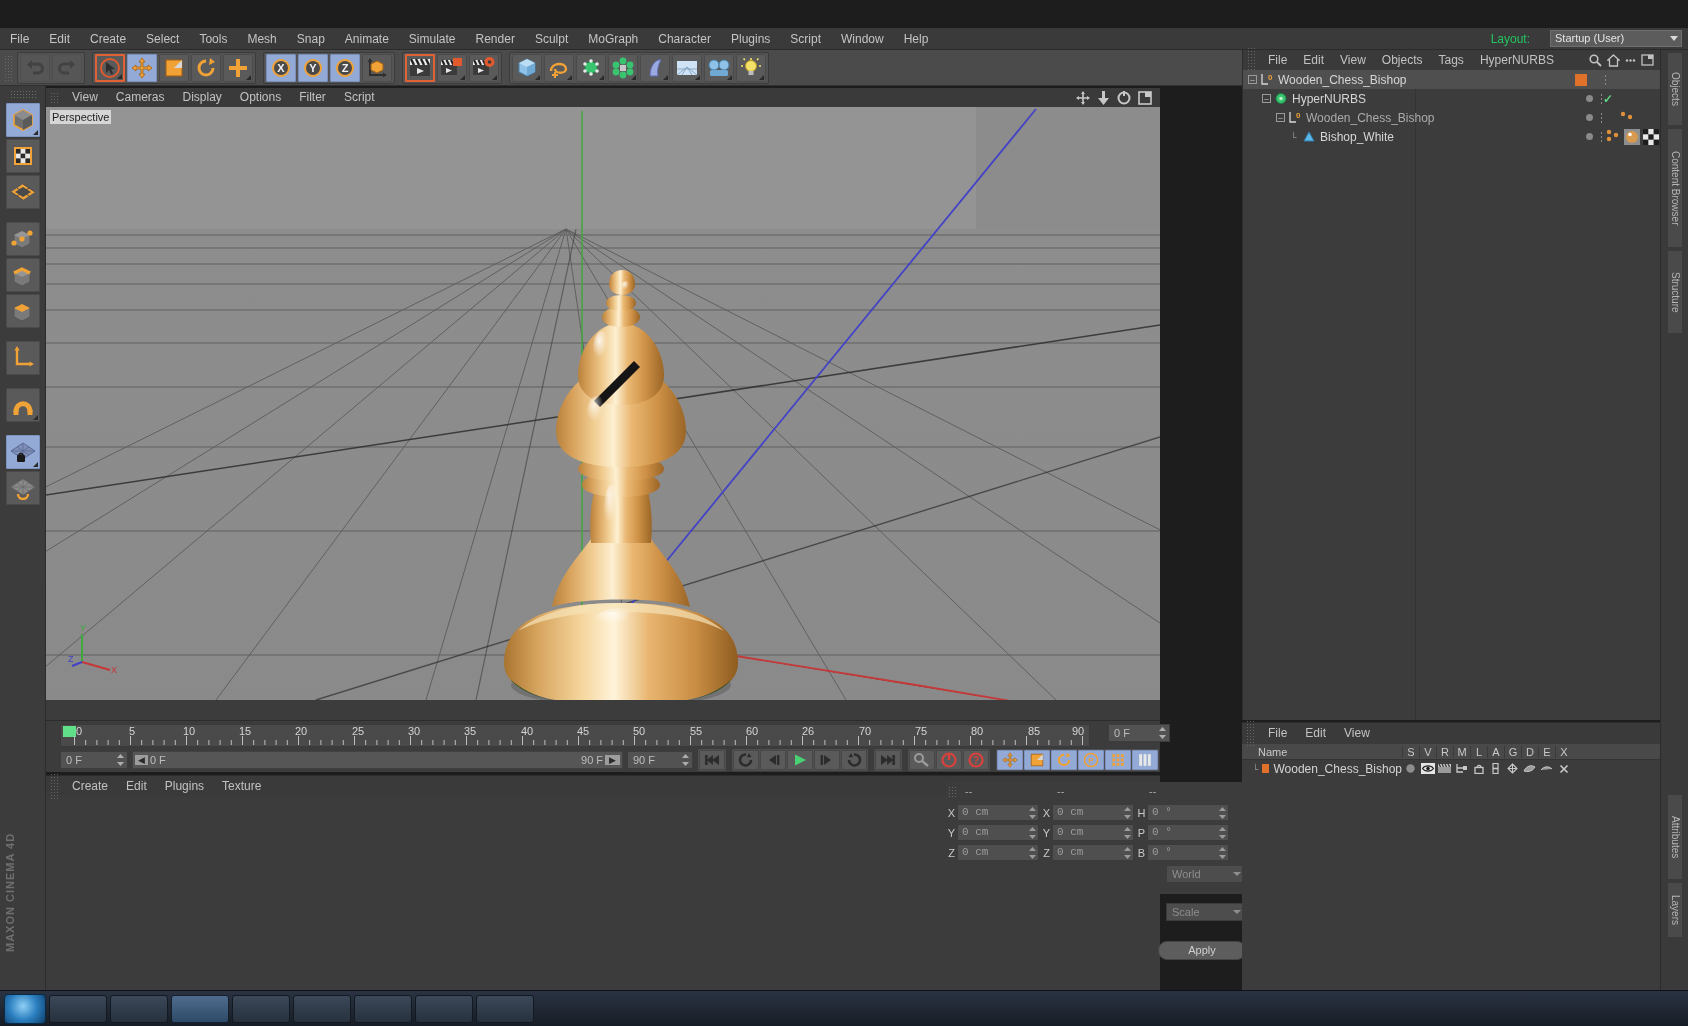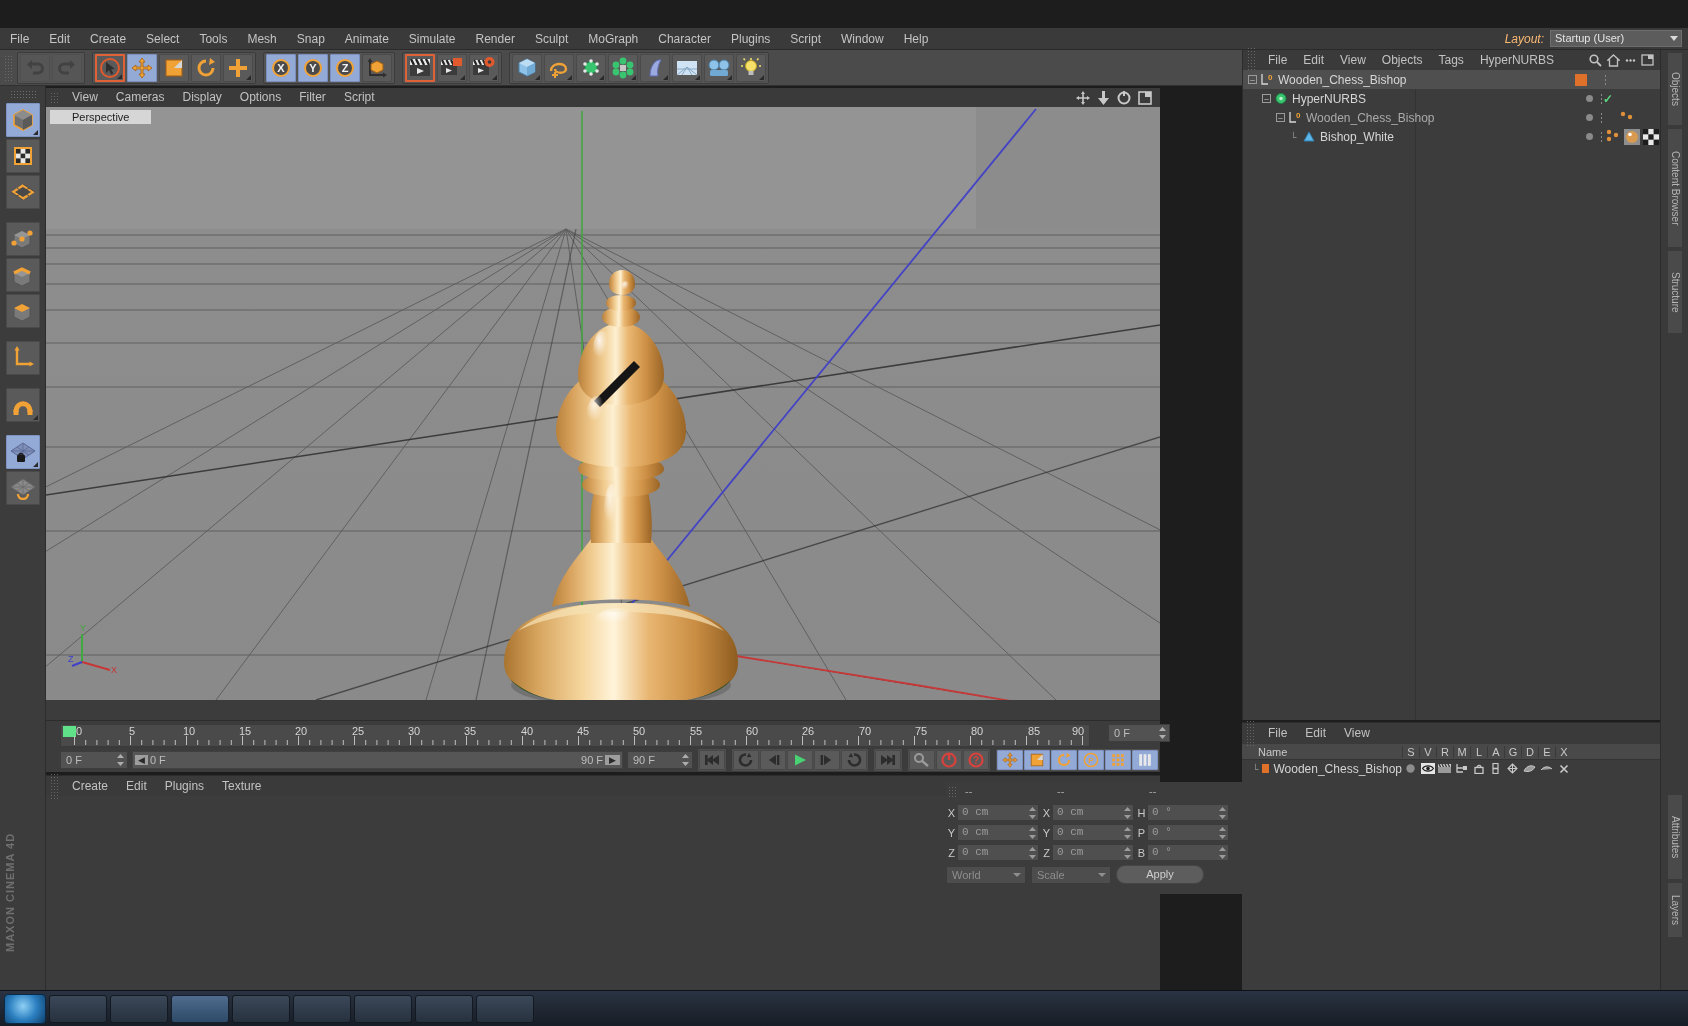--- a/index.html
+++ b/index.html
@@ -37,21 +37,21 @@
   .tb-btn.close { background: linear-gradient(to bottom,#d24b41,#a32b22); border-color:#6d1a14; }
 
   
   .menubar {
     position: absolute; left: 0; top: 28px; width: 1688px; height: 22px;
     background: #3a3a3a; border-bottom: 1px solid #2a2a2a;
     display: flex; align-items: center;
   }
   .menu-item { padding: 0 10px; height: 22px; line-height: 22px; font-size: 12px; color: #c4c4c4; white-space: nowrap; }
   .layout-wrap { margin-left: auto; display: flex; align-items: center; padding-right: 6px; }
-  .layout-label { font-size: 12px; color: #fdba74; margin-right: 6px; font-style: italic; }
+  .layout-label { font-size: 12px; color: #22c55e; margin-right: 20px; }
   .layout-select {
     width: 132px; height: 17px; background: #5c5c5c; border: 1px solid #6e6e6e;
     color: #e4e4e4; font-size: 11px; line-height: 15px; padding-left: 4px; position: relative;
   }
   .layout-select .arrow {
     position: absolute; right: 3px; top: 5px;
     border-left: 4px solid transparent; border-right: 4px solid transparent; border-top: 5px solid #d8d8d8;
   }
 
   
@@ -113,21 +113,21 @@
   .vp-menu-item { padding: 0 9px; font-size: 12px; color: #c2c2c2; line-height: 19px; }
   .vp-icons { margin-left: auto; display: flex; align-items: center; gap: 7px; padding-right: 8px; }
   .vp-icons svg { display: block; }
 
   .viewport {
     position: absolute; left: 0; top: 19px; width: 1114px; height: 593px;
     background: #888888; overflow: hidden;
   }
   .vp-label {
     position: absolute; left: 4px; top: 3px; z-index: 8;
-    background: #d6d6d6; color: #1e1e1e; font-size: 11px; padding: 1px 22px;
+    background: #d6d6d6; color: #1e1e1e; font-size: 11px; padding: 1px 2px;
   }
   .vp-axisgizmo { position: absolute; left: 22px; bottom: 26px; z-index: 8; }
 
   
   .timeline {
     position: absolute; left: 46px; top: 720px; width: 1114px; height: 52px;
     background: #3c3c3c; border-top: 1px solid #2c2c2c;
   }
   .tl-ruler {
     position: absolute; left: 14px; top: 3px; width: 1030px; height: 23px;
@@ -193,21 +193,21 @@
   .cm-header .grip { height: 11px; margin-left: 2px; }
   .cm-col-lbl { font-size: 11px; color: #a8a8a8; width: 92px; text-align: left; padding-left: 4px; }
   .cm-rows { margin-top: 3px; }
   .cm-row { display: flex; align-items: center; height: 19px; margin-bottom: 1px; }
   .cm-axis { width: 11px; font-size: 11px; color: #c9c9c9; text-align: center; }
   .cm-input {
     width: 82px; height: 17px; background: #4f4f4f; border: 1px solid #3b3b3b;
     color: #9c9c9c; font-size: 11px; line-height: 15px; padding-left: 4px; position: relative; margin-right: 2px; font-family: Liberation Mono, monospace;
   }
   .cm-input .updown { position: absolute; right: 2px; top: 2px; }
-  .cm-footer { display: flex; align-items: flex-end; gap: 5px; margin-top: 3px; }
+  .cm-footer { display: flex; align-items: flex-end; gap: 20px; margin-top: 3px; flex-direction: column; }
   .cm-select {
     width: 80px; height: 18px; background: #4d4d4d; border: 1px solid #3b3b3b;
     color: #8e8e8e; font-size: 11px; line-height: 16px; padding-left: 5px; position: relative;
   }
   .cm-select .arrow { position: absolute; right: 4px; top: 6px;
     border-left: 4px solid transparent; border-right: 4px solid transparent; border-top: 4px solid #8e8e8e; }
   .cm-apply {
     width: 88px; height: 19px; background: #5d5d5d; border: 1px solid #454545; border-radius: 9px;
     color: #cfcfcf; font-size: 11px; line-height: 17px; text-align: center;
   }

